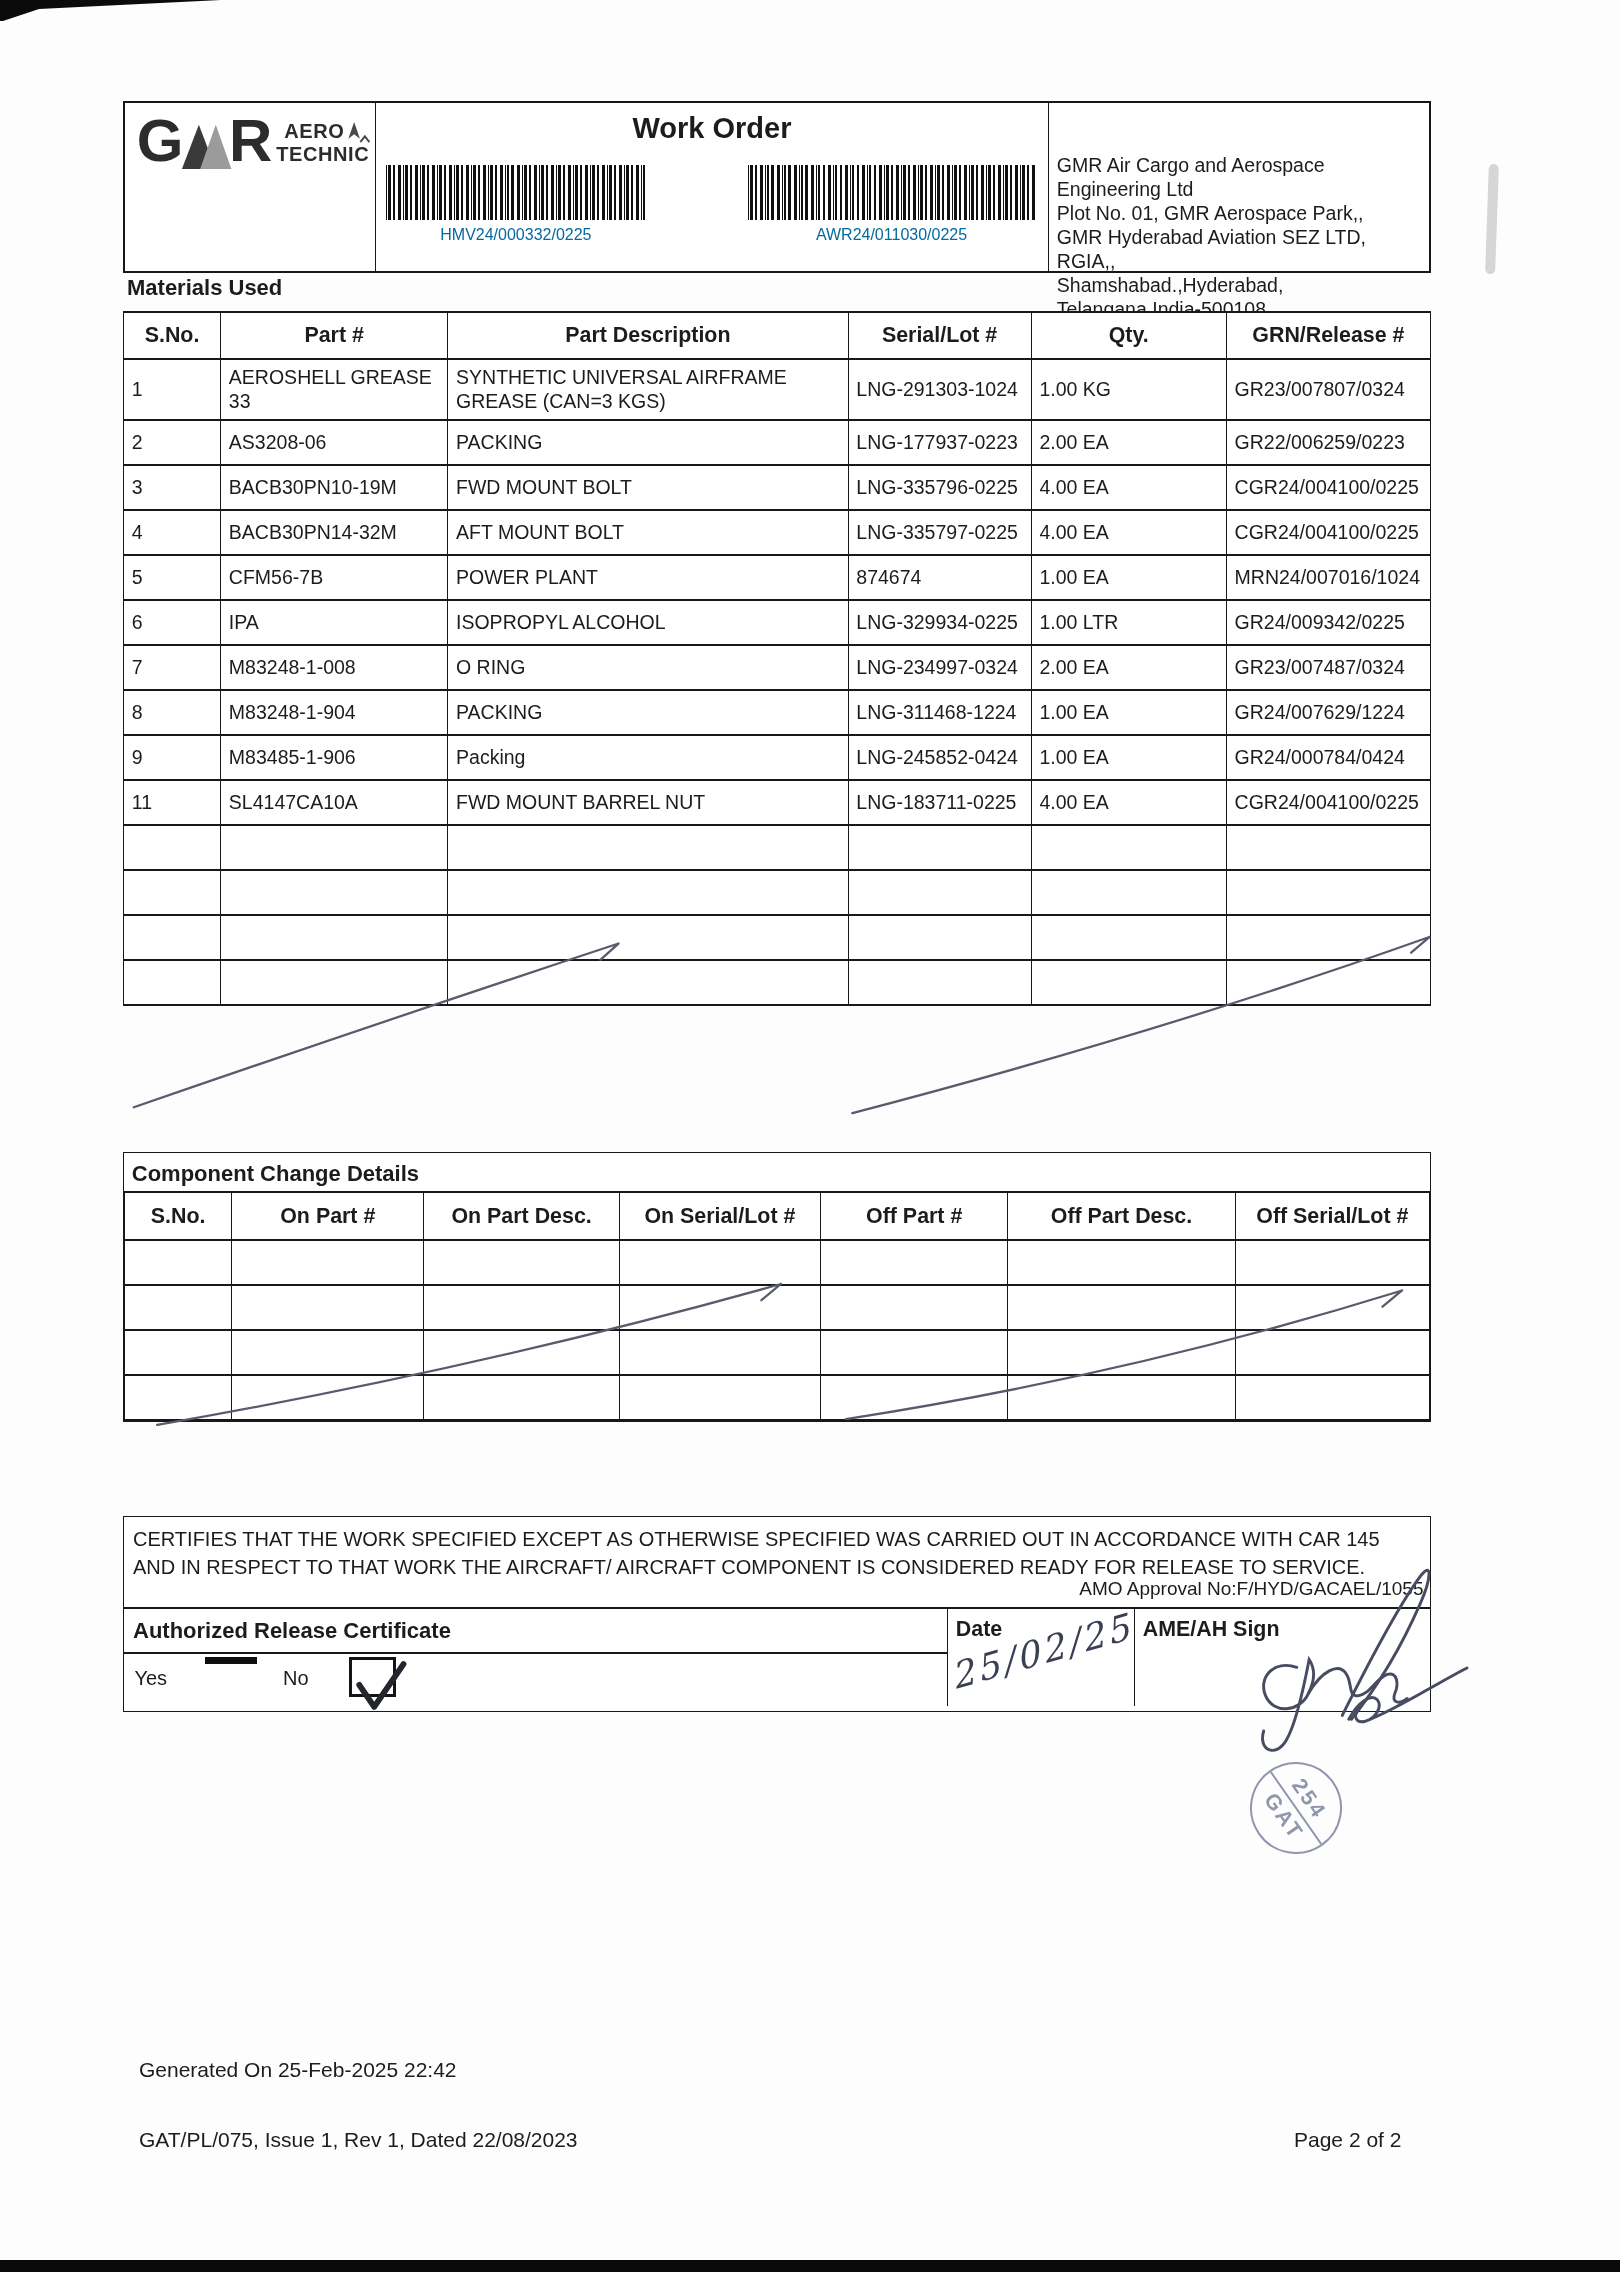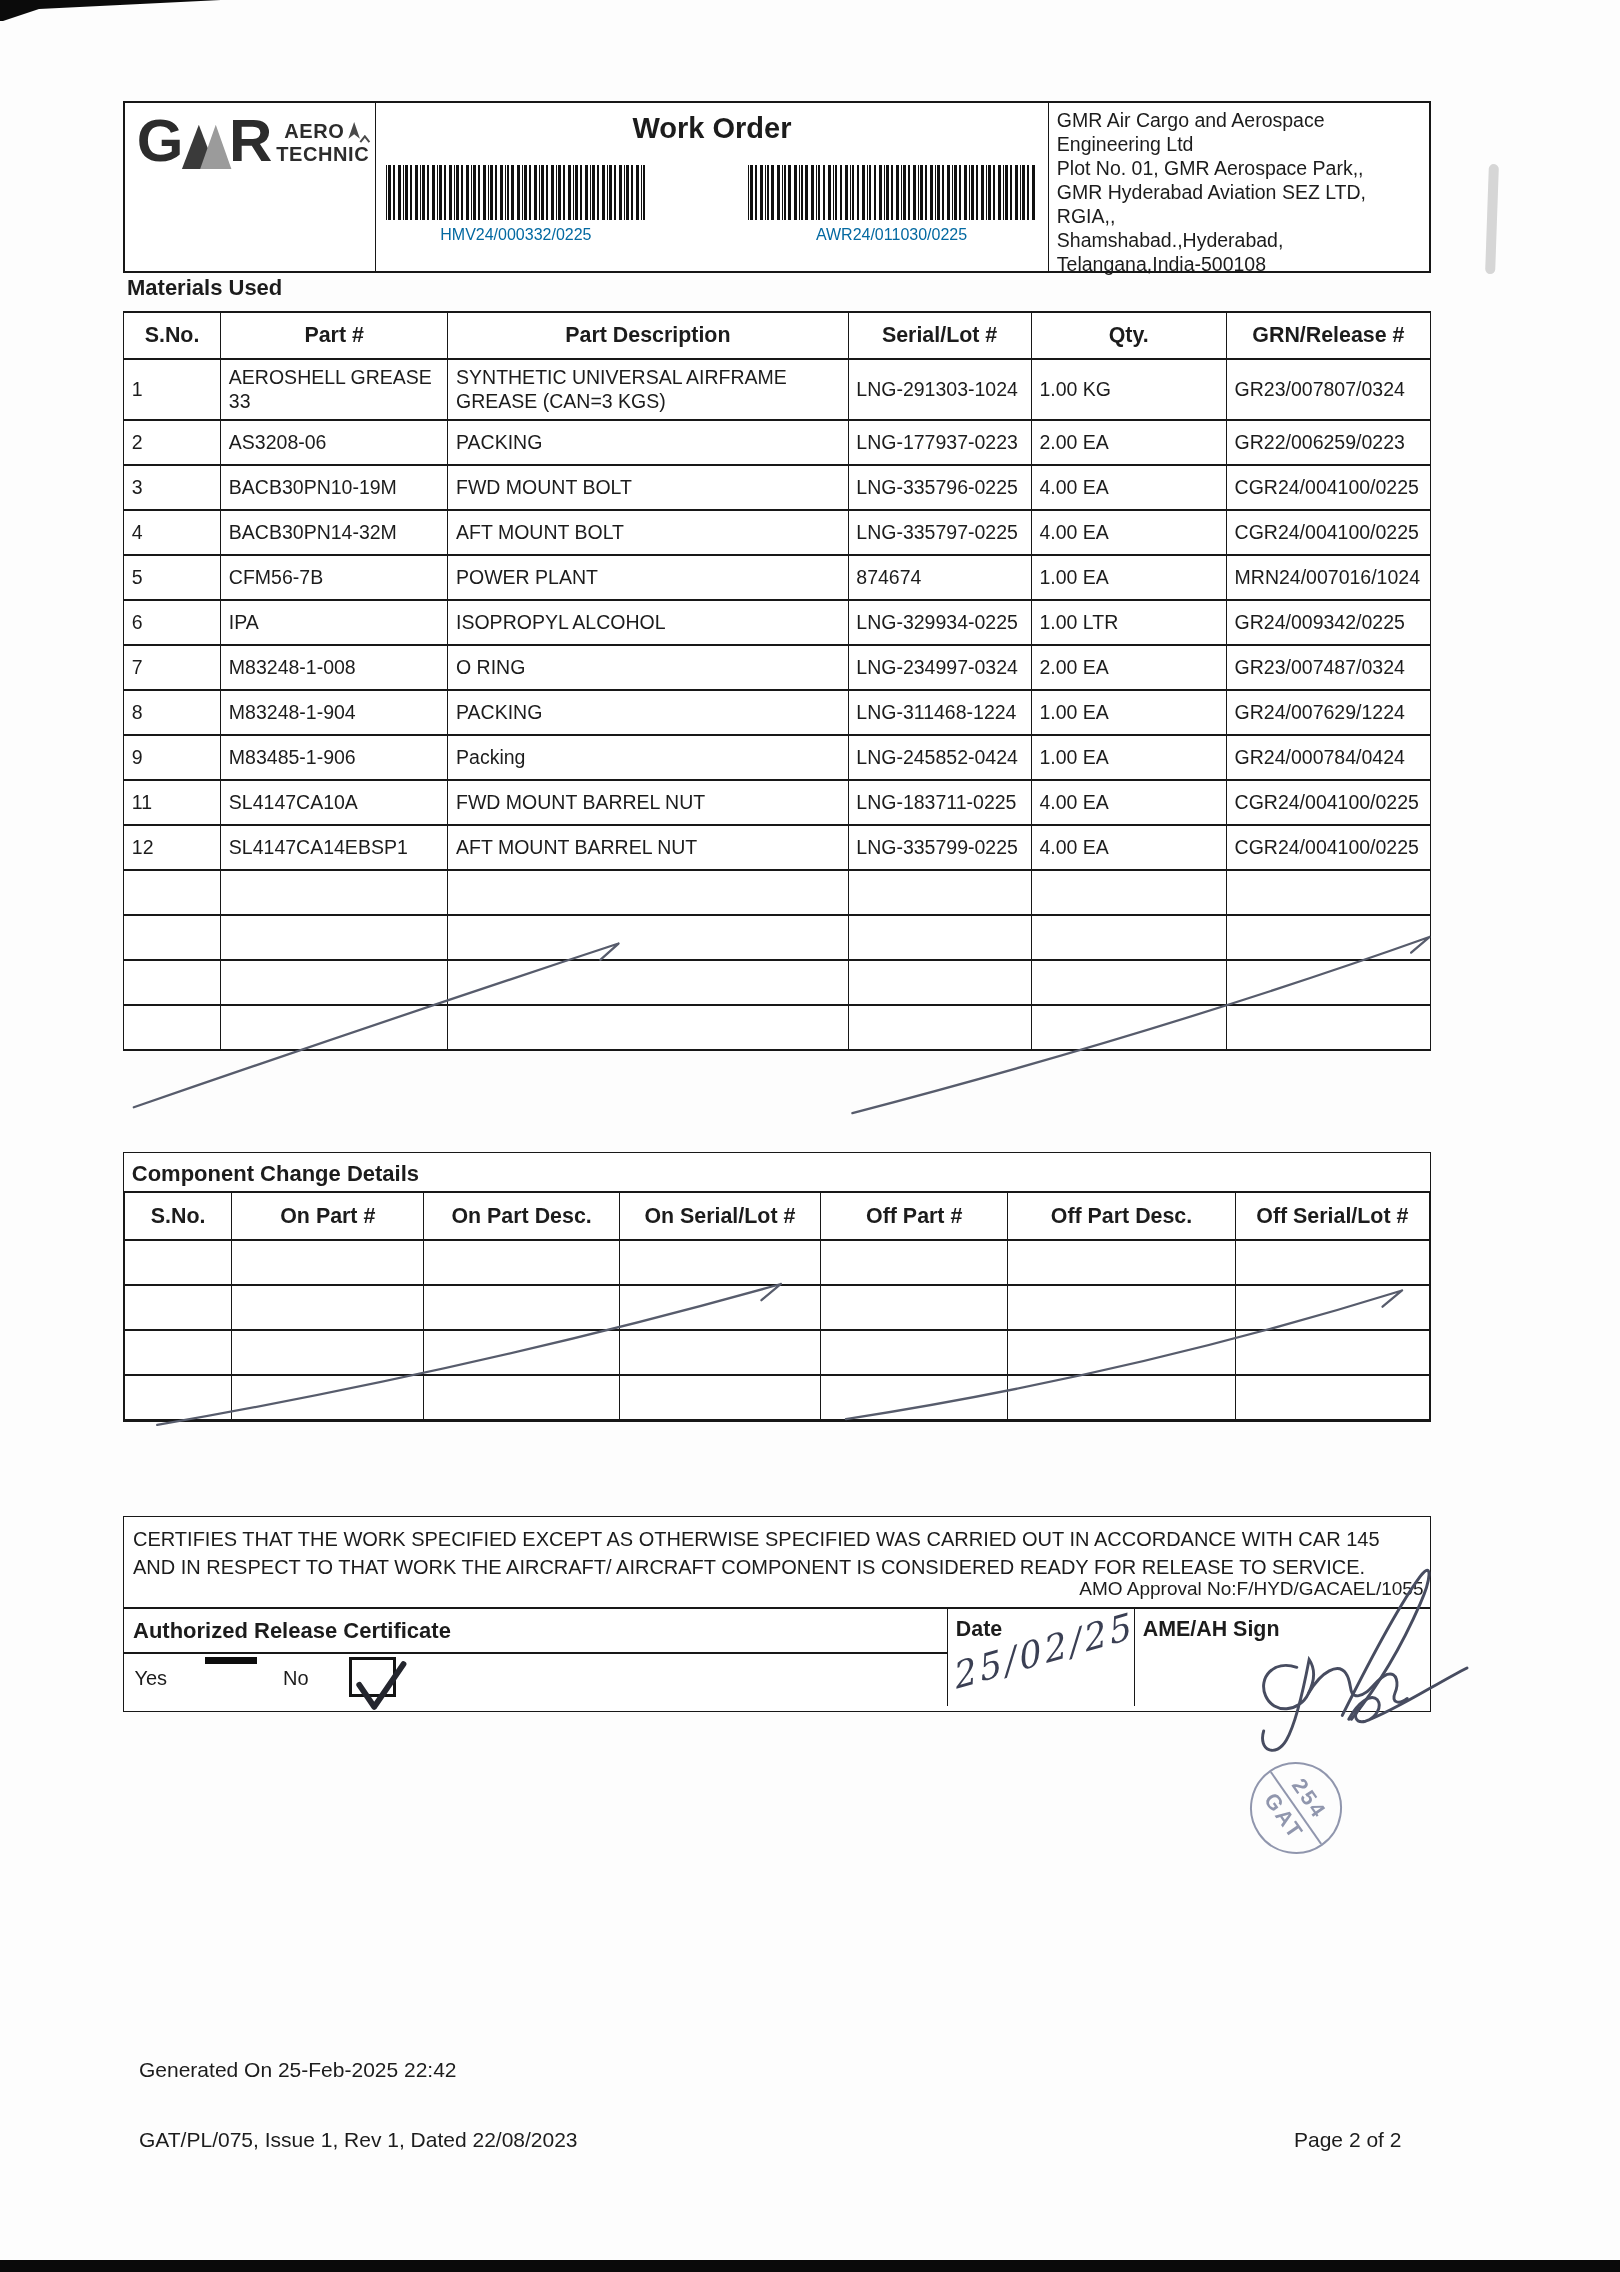--- a/index.html
+++ b/index.html
@@ -33,21 +33,21 @@
              background-image:repeating-linear-gradient(90deg,
                #101010 0 1.3px, #fff 1.3px 1.9px, #101010 1.9px 4.5px, #fff 4.5px 6.5px,
                #101010 6.5px 7.8px, #fff 7.8px 8.4px, #101010 8.4px 9px, #fff 9px 11.7px,
                #101010 11.7px 13.6px, #fff 13.6px 14.3px, #101010 14.3px 15px, #fff 15px 17px); }
   .barcode.left { left:10.4px; width:259px; }
   .barcode.right { left:372px; width:287px; }
   .barcode-label { position:absolute; top:123px; text-align:center; font-size:16px; color:#0369a1; }
   .barcode-label.left { left:10.4px; width:259px; }
   .barcode-label.right { left:372px; width:287px; }
 
-  .addr-cell { width:380px; padding:5.2px 6.5px 0 7.8px; font-size:19.5px; line-height:24px; }
+  .addr-cell { width:380px; padding:5.2px 6.5px 0 7.8px; font-size:19.5px; line-height:24px;margin-top:45px; }
   .addr-cell div { white-space:nowrap; }
 
   
   .section-title { position:absolute; font-size:22px; font-weight:700; }
   #materials-title { left:127px; top:275px; }
   table.doc { border-collapse:collapse; table-layout:fixed; background:#fff; }
   table.doc th, table.doc td { border:1.3px solid #181818; border-top-width:2.6px; border-bottom-width:2.6px;
       font-size:19.5px; padding:2.6px 7.8px; vertical-align:middle; overflow:hidden; }
   table.doc th { font-size:21.4px; font-weight:700; text-align:center; }
   table.doc { border:1.9px solid #181818; }
@@ -248,28 +248,20 @@
           <td>GR24/000784/0424</td>
         </tr>
         <tr>
           <td>11</td>
           <td>SL4147CA10A</td>
           <td>FWD MOUNT BARREL NUT</td>
           <td>LNG-183711-0225</td>
           <td>4.00 EA</td>
           <td>CGR24/004100/0225</td>
         </tr>
-        <tr>
-          <td>12</td>
-          <td>SL4147CA14EBSP1</td>
-          <td>AFT MOUNT BARREL NUT</td>
-          <td>LNG-335799-0225</td>
-          <td>4.00 EA</td>
-          <td>CGR24/004100/0225</td>
-        </tr>
         <tr class="empty">
           <td></td>
           <td></td>
           <td></td>
           <td></td>
           <td></td>
           <td></td>
         </tr>
         <tr class="empty">
           <td></td>

